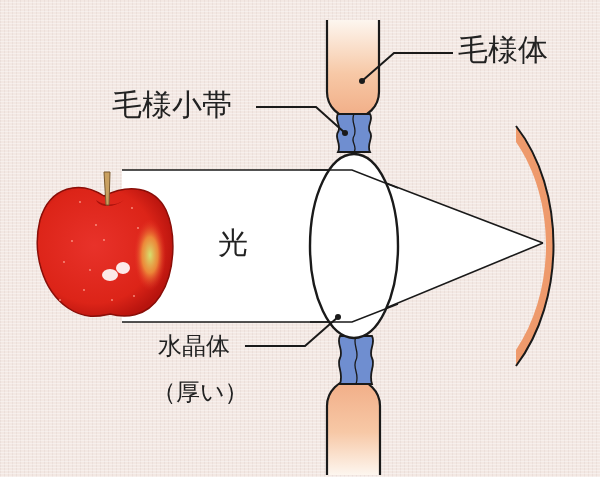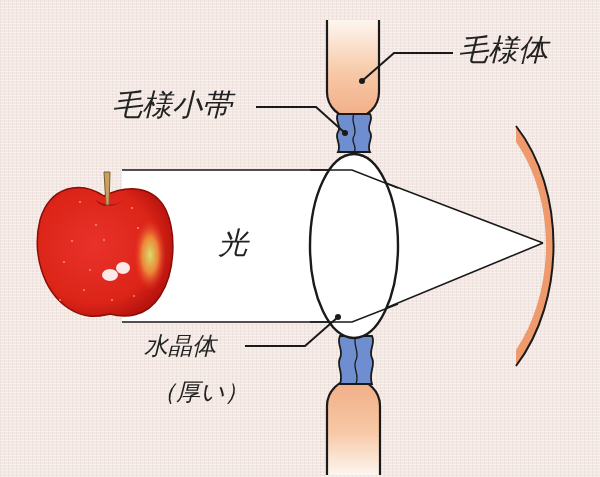--- a/index.html
+++ b/index.html
@@ -8,26 +8,26 @@
       background-color: #f3e8e3;
       background-image:
         repeating-linear-gradient(0deg, rgba(255,255,255,0.35) 0 1px, transparent 1px 3px),
         repeating-linear-gradient(90deg, rgba(200,180,175,0.18) 0 1px, transparent 1px 4px);
       position: relative;
       font-family: "DejaVu Sans", sans-serif;
     }
     #diagram { position: absolute; left: 0; top: 0; }
     .label {
       position: absolute; color: #222; white-space: nowrap;
-      font-family: "DejaVu Sans", sans-serif; line-height: 1; font-style: italic;
+      font-family: "DejaVu Sans", sans-serif; line-height: 1;
     }
     .lbl-ciliary-body { left: 458px; top: 35px; font-size: 30px; }
     .lbl-zonule { left: 112px; top: 90px; font-size: 30px; }
     .lbl-light { left: 218px; top: 228px; font-size: 30px; }
-    .lbl-lens { left: 144px; top: 334px; font-size: 24px; }
+    .lbl-lens { left: 158px; top: 334px; font-size: 24px; }
     .lbl-lens-note { left: 152px; top: 380px; font-size: 24px; }
   </style>
 </head>
 <body>
 
 <svg id="diagram" width="600" height="477" viewBox="0 0 600 477" xmlns="http://www.w3.org/2000/svg">
   <defs>
     <linearGradient id="cbTop" x1="0" y1="0" x2="0" y2="1">
       <stop offset="0" stop-color="#fdf6ef"></stop>
       <stop offset="0.55" stop-color="#f7c8a6"></stop>

